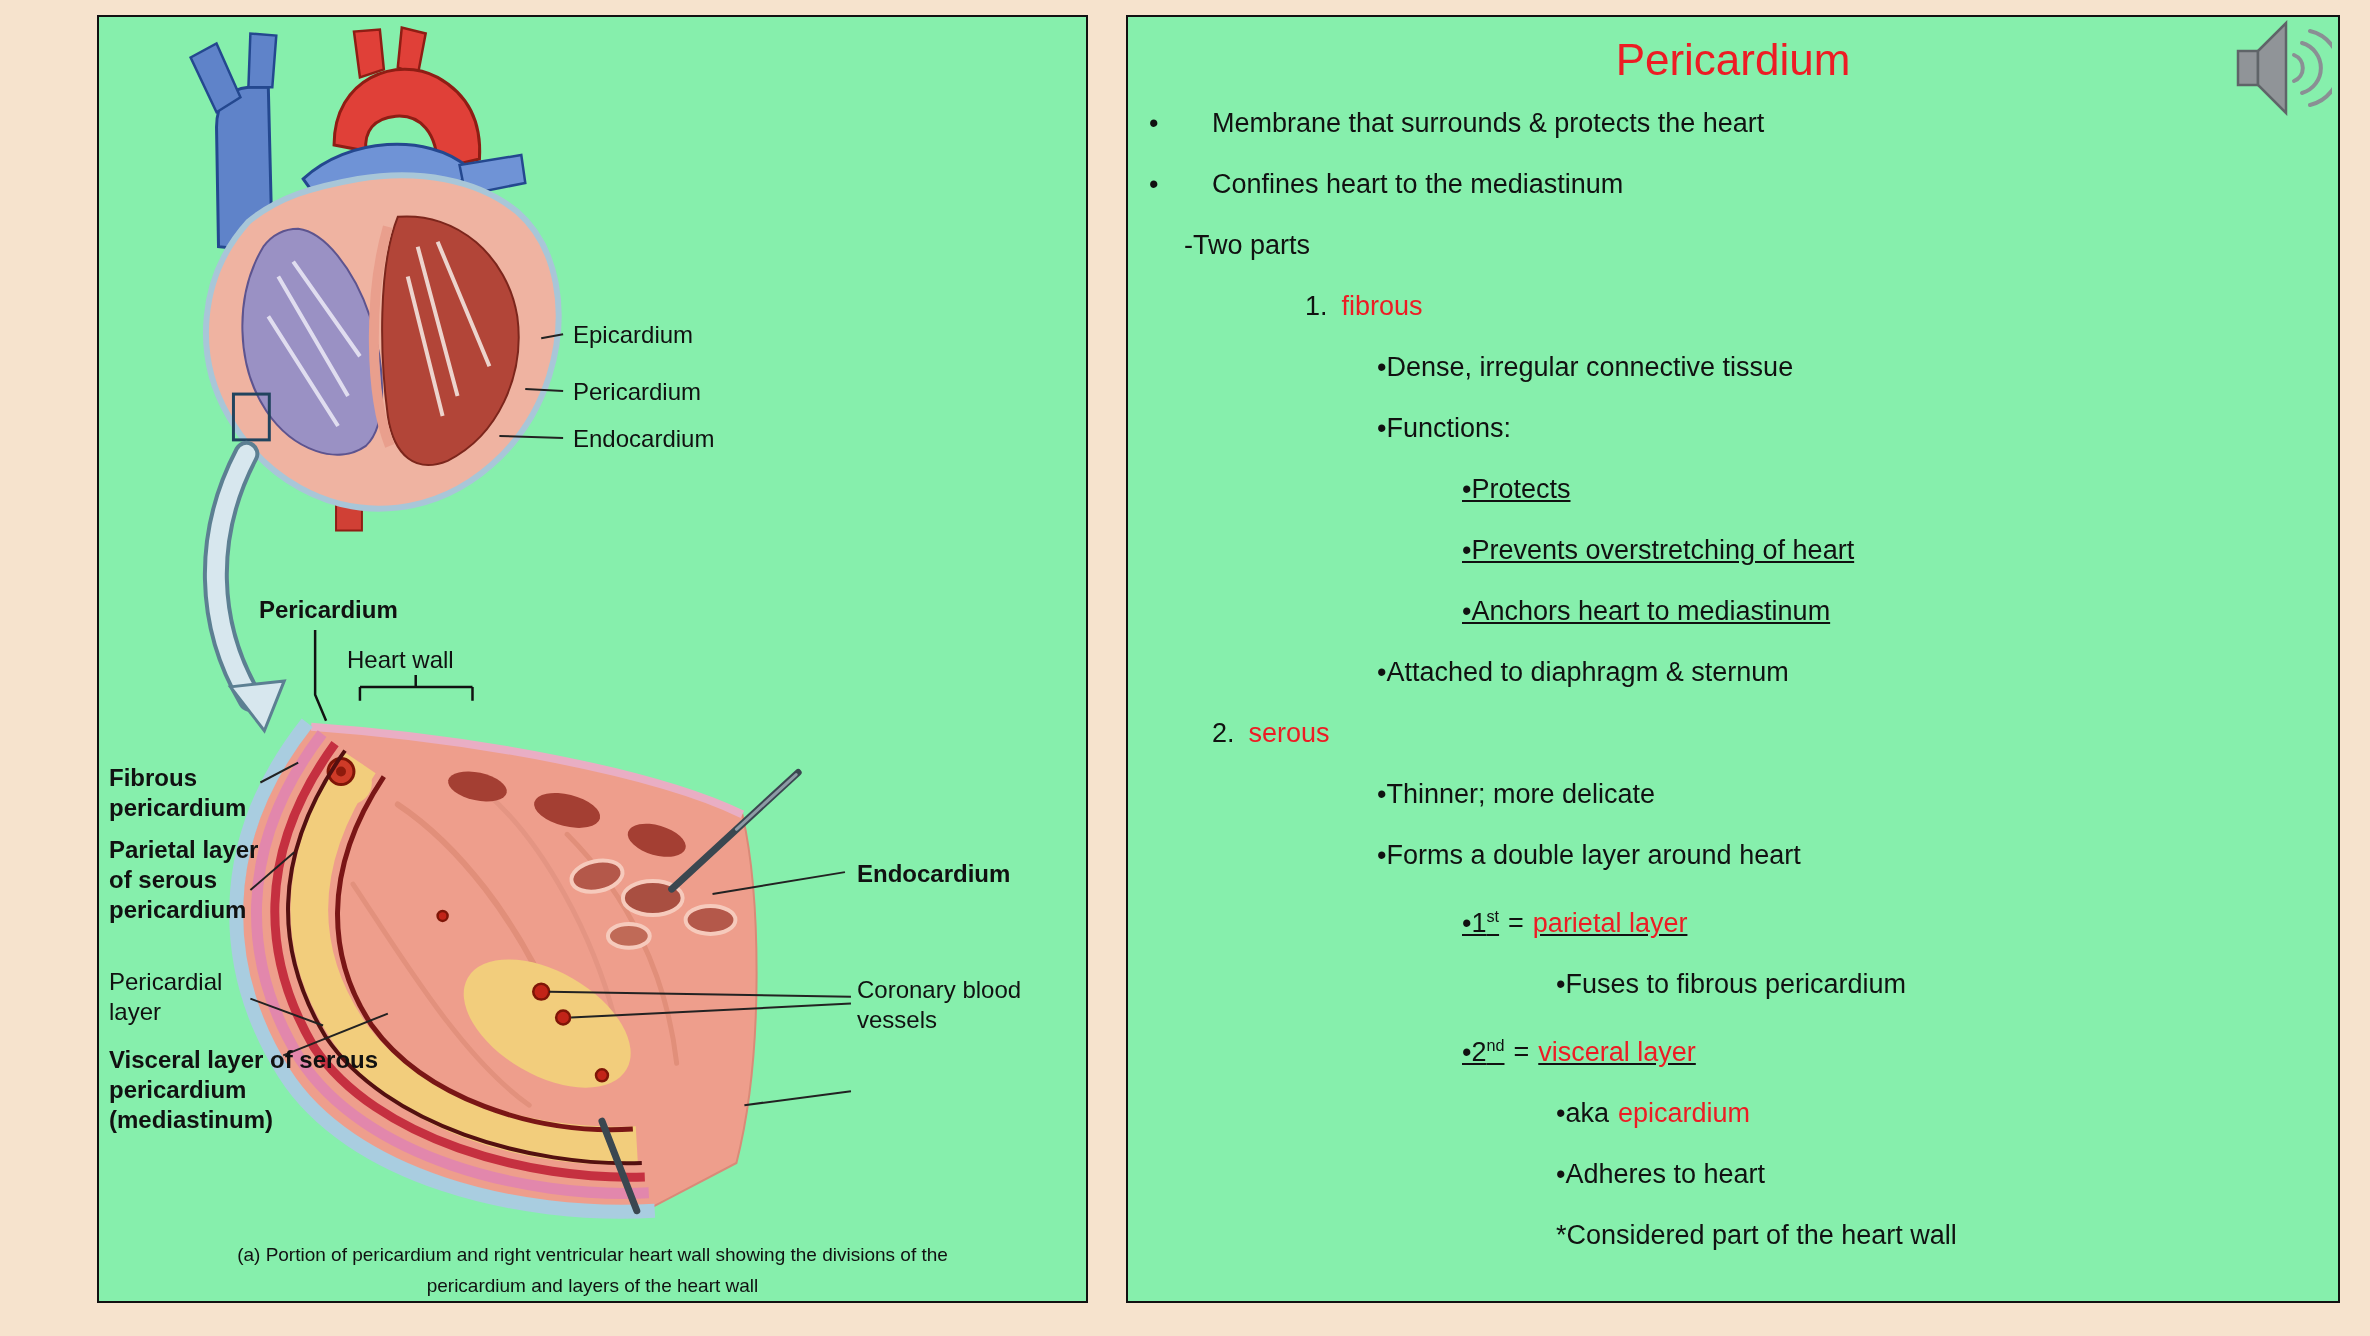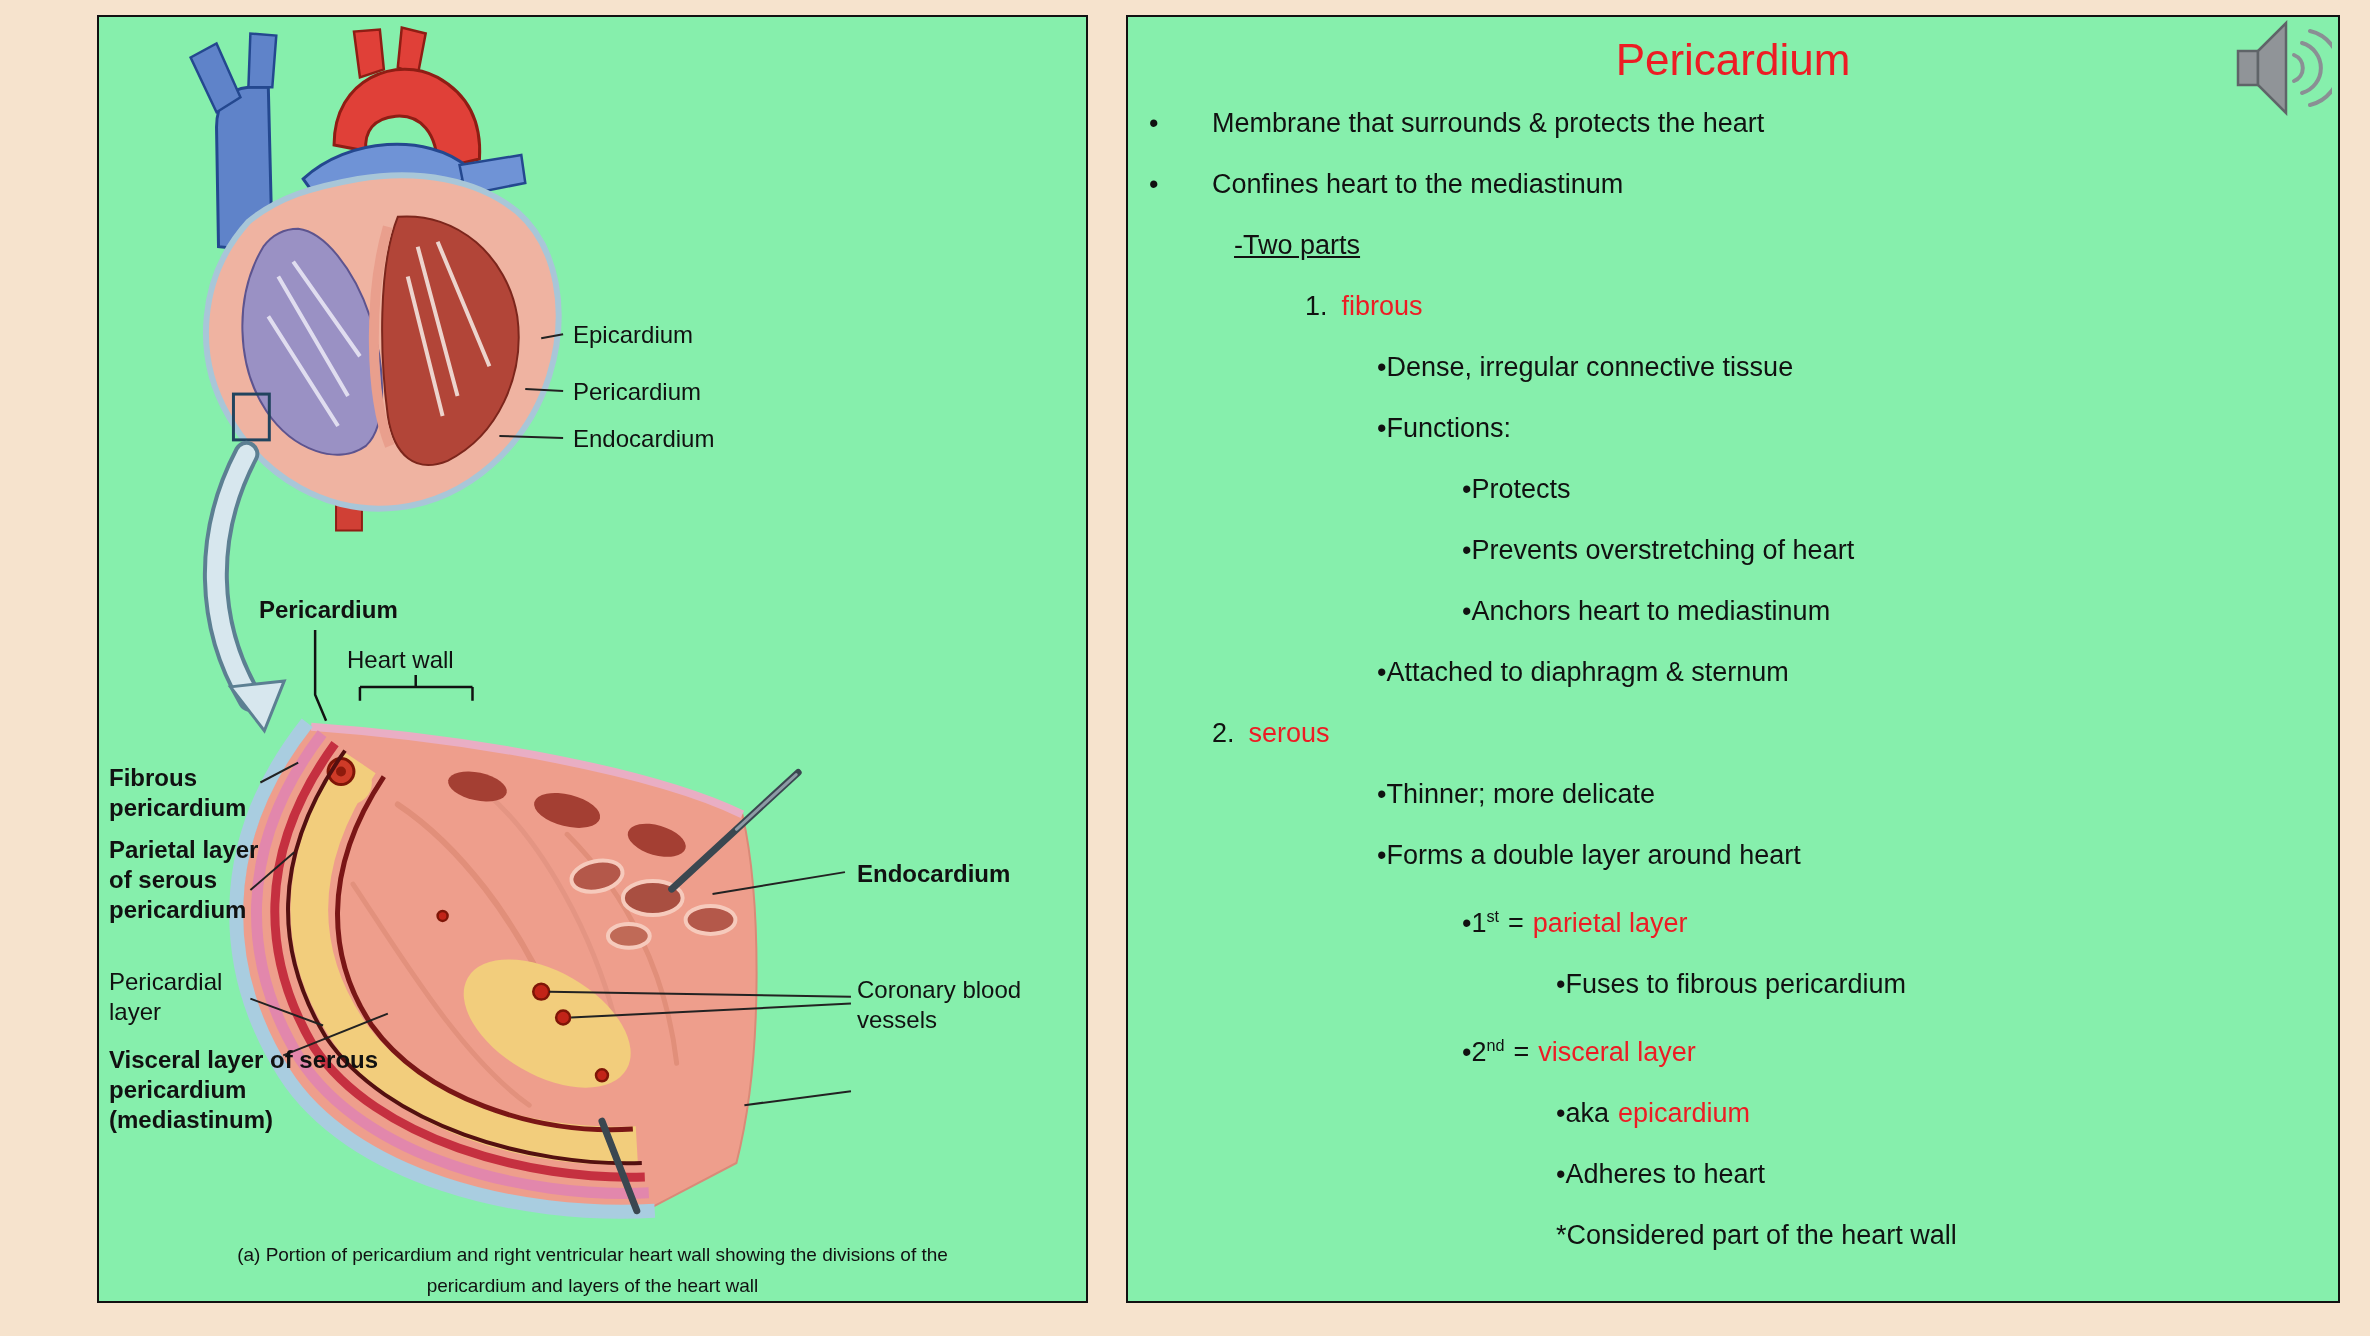--- a/index.html
+++ b/index.html
@@ -26,25 +26,25 @@
   }
   .caption .inner{display:inline-block;max-width:790px;}
 
   
   .rp-content{padding:10px 0 0 0;}
   .slide-title{
     text-align:center;font-size:44px;line-height:66px;color:var(--red,#ed1c24);
   }
   .line{font-size:27px;line-height:61px;white-space:nowrap;}
   .blt{display:inline-block;width:63px;padding-left:21px;box-sizing:content-box;}
-  .ind-b{margin-left:106px;text-decoration:underline;}
+  .ind-b{margin-left:56px;}
   .ind-c1{margin-left:177px;}
   .ind-c2{margin-left:84px;}
   .ind-d{margin-left:249px;}
-  .ind-e{margin-left:334px;}
+  .ind-e{margin-left:334px;text-decoration:underline;}
   .ind-f{margin-left:428px;}
   .red{color:var(--red,#ed1c24);}
   .num{margin-right:14px;}
   .eq{display:inline-block;margin:0 9px;}
   sup{font-size:0.6em;}
   .speaker{position:absolute;top:-12px;right:6px;width:100px;height:120px;}
 </style>
 </head>
 <body style="background: rgb(246, 227, 205);">
 

